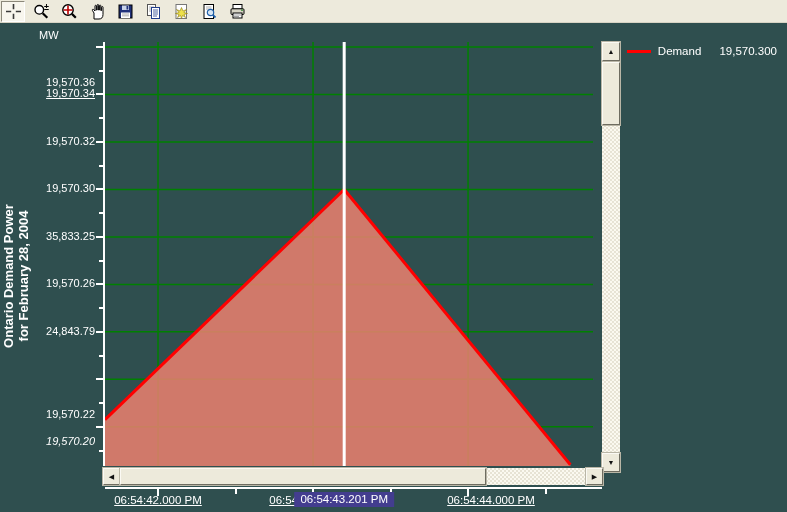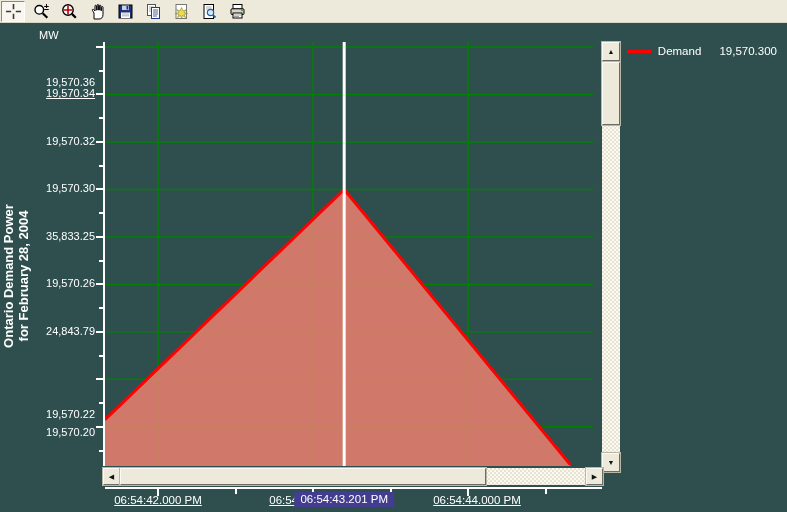--- a/index.html
+++ b/index.html
@@ -238,25 +238,25 @@
 <div class="tick" style="left: 96px; top: 283.387px; width: 8px; height: 2px;"></div>
 <div class="ylabel" style="right: 692px; top: 277.387px;">19,570.26</div>
 <div class="tick" style="left: 99px; top: 307.128px; width: 5px; height: 2px;"></div>
 <div class="tick" style="left: 96px; top: 330.868px; width: 8px; height: 2px;"></div>
 <div class="ylabel" style="right: 692px; top: 324.868px;">24,843.79</div>
 <div class="tick" style="left: 99px; top: 354.608px; width: 5px; height: 2px;"></div>
 <div class="tick" style="left: 96px; top: 378.348px; width: 8px; height: 2px;"></div>
 <div class="ylabel" style="right: 692px; top: 372.348px; margin-top: 36px;">19,570.22</div>
 <div class="tick" style="left: 99px; top: 402.088px; width: 5px; height: 2px;"></div>
 <div class="tick" style="left: 96px; top: 425.829px; width: 8px; height: 2px;"></div>
-<div class="ylabel" style="right: 692px; top: 426px;">19,570.20</div>
+<div class="ylabel" style="right: 692px; top: 435px; font-style: italic;">19,570.20</div>
 <div class="tick" style="left: 99px; top: 449.569px; width: 5px; height: 2px;"></div>
 <div class="axisline" style="left: 105px; top: 487px; width: 497px; height: 2px;"></div>
 <div class="tick" style="left: 157.017px; top: 489px; width: 2px; height: 7px;"></div>
 <div class="xlabel" style="left: 83.0165px; top: 494px;">06:54:42.000 PM</div>
 <div class="tick" style="left: 234.526px; top: 489px; width: 2px; height: 5px;"></div>
 <div class="tick" style="left: 312.036px; top: 489px; width: 2px; height: 7px;"></div>
 <div class="xlabel" style="left: 238.036px; top: 494px;">06:54:43.000 PM</div>
 <div class="tick" style="left: 389.545px; top: 489px; width: 2px; height: 5px;"></div>
 <div class="tick" style="left: 467.055px; top: 489px; width: 2px; height: 7px;"></div>
-<div class="xlabel" style="left: 402px; top: 494px;">06:54:44.000 PM</div>
+<div class="xlabel" style="left: 416px; top: 494px;">06:54:44.000 PM</div>
 <div class="tick" style="left: 544.564px; top: 489px; width: 2px; height: 5px;"></div>
 <div class="cursorlabel" style="left: 344.194px; top: 492px;">06:54:43.201 PM</div>
 
 </body></html>

